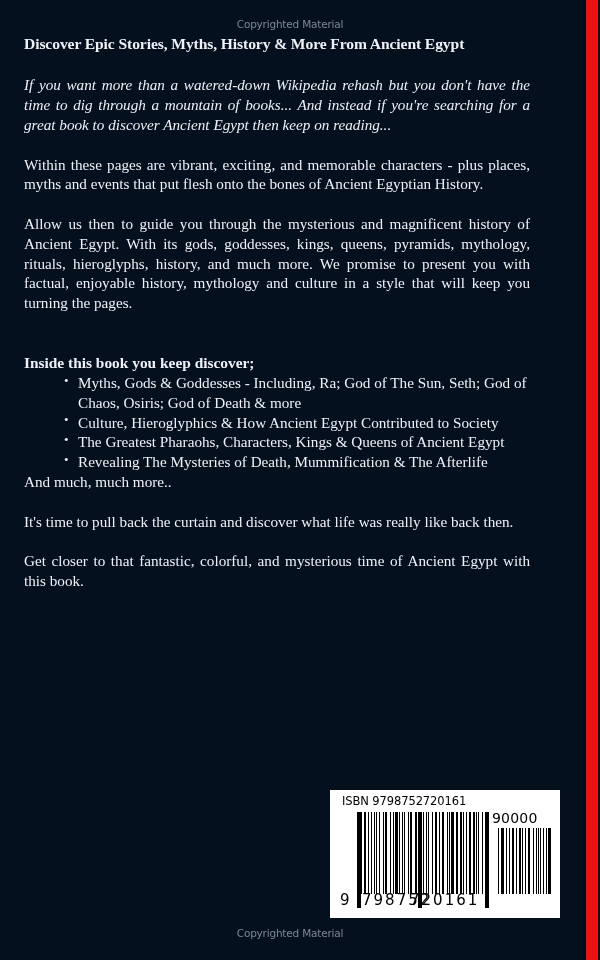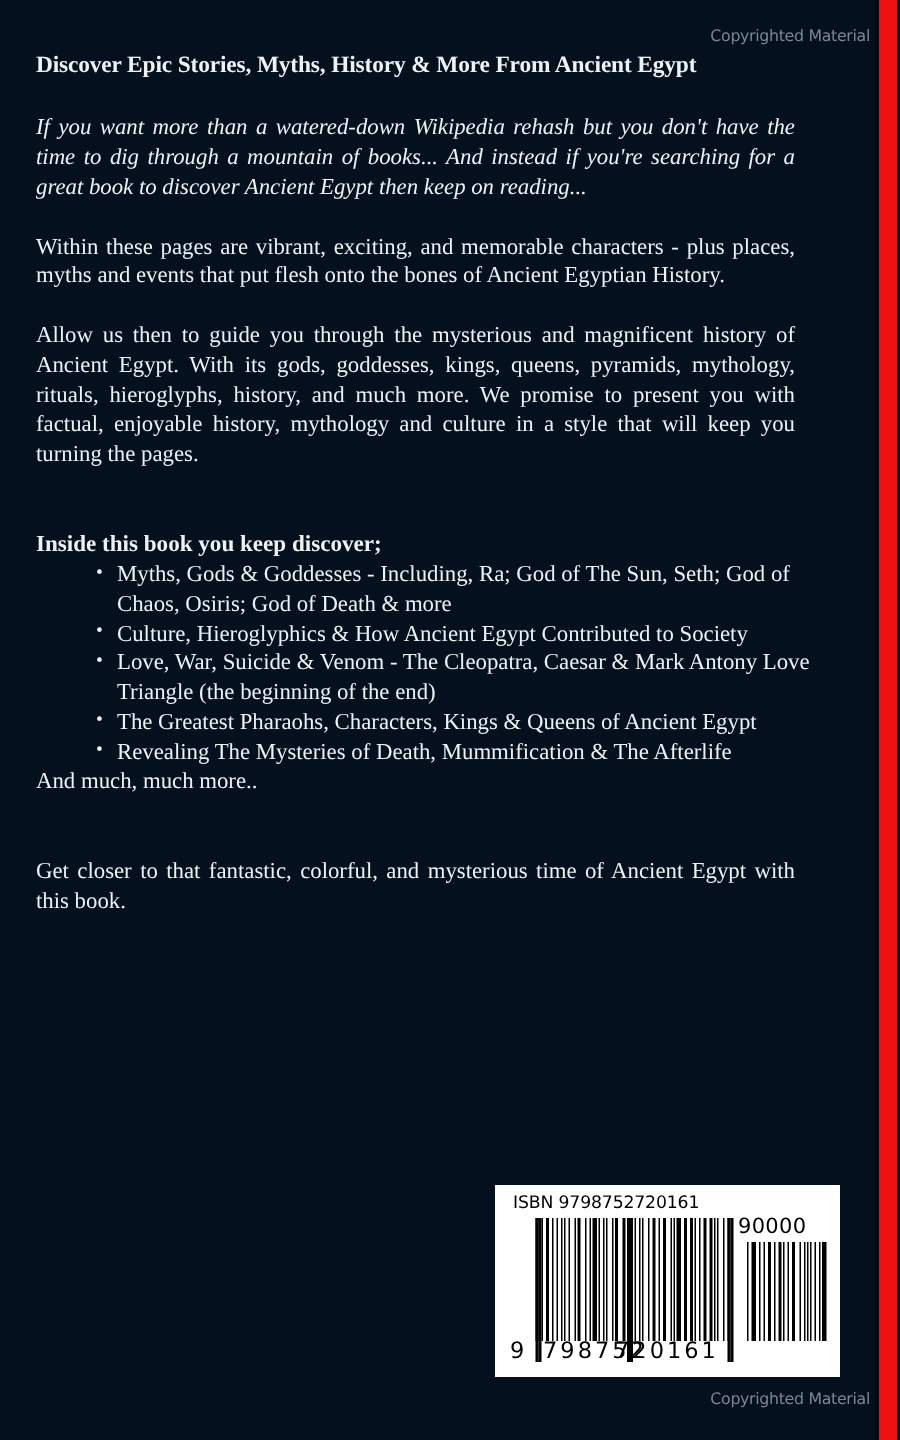--- a/index.html
+++ b/index.html
@@ -39,21 +39,21 @@
     right: 0;
     width: 2px;
     height: 960px;
     background: #07121f;
   }
 
   .copy-top, .copy-bottom {
     position: absolute;
     left: 0;
     width: 580px;
-    text-align: right;
+    text-align: center;
     font-family: "DejaVu Sans", sans-serif;
     font-size: 10.5px;
     letter-spacing: -0.2px;
     color: #7d8794;
   }
   .copy-top { top: 18px; }
   .copy-bottom { top: 927px; }
 
   .content {
     position: absolute;
@@ -216,29 +216,29 @@
     <div class="sp-md"></div>
 
 
     <div class="sp-md"></div>
 
     <h2 class="subhead">Inside this book you keep discover;</h2>
 
     <ul class="bullets">
       <li>Myths, Gods &amp; Goddesses - Including, Ra; God of The Sun, Seth; God of Chaos, Osiris; God of Death &amp; more</li>
       <li>Culture, Hieroglyphics &amp; How Ancient Egypt Contributed to Society</li>
-      <li>Love, War, Suicide &amp; Venom - The Cleopatra, Caesar &amp; Mark Antony Love Triangle (the beginning of the end)</li>
       <li>The Greatest Pharaohs, Characters, Kings &amp; Queens of Ancient Egypt</li>
       <li>Revealing The Mysteries of Death, Mummification &amp; The Afterlife</li>
     </ul>
 
     <div class="after-list">And much, much more..</div>
 
     <div class="sp-md"></div>
 
+    <p class="para">It's time to pull back the curtain and discover what life was really like back then.</p>
 
     <div class="sp-md"></div>
 
     <p class="para"><b>Get closer to that fantastic, colorful, and mysterious time of Ancient Egypt with this book.</b></p>
 
   </div>
 
   <div class="barcode-box">
     <div class="isbn-text">ISBN 9798752720161</div>
     <div class="supp-text">90000</div>

